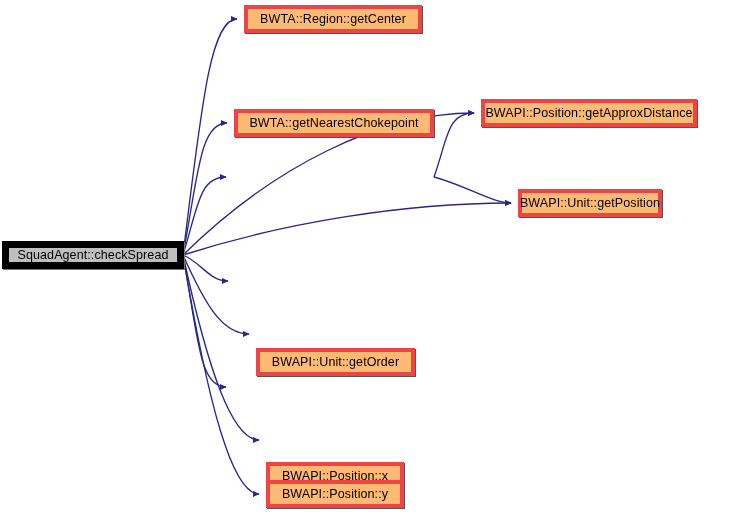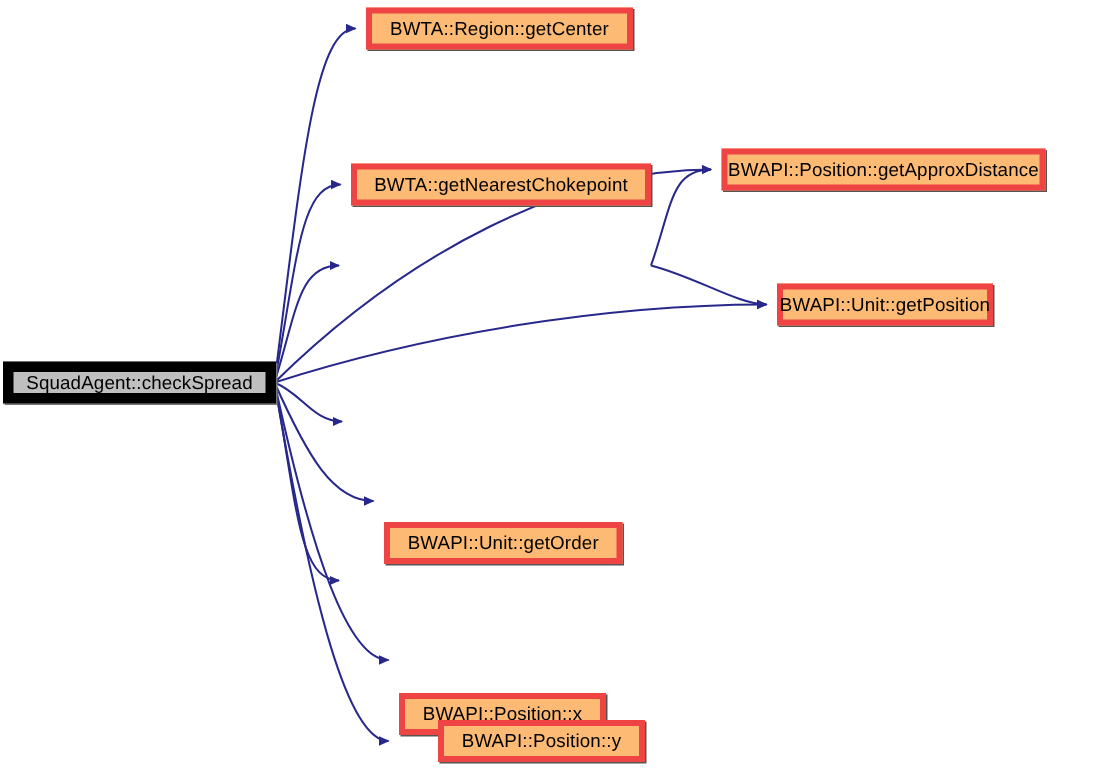--- a/index.html
+++ b/index.html
@@ -98,17 +98,17 @@
       </div>
       <div class="node" style="left: 518px; top: 189px; width: 144px; height: 28px;">
         <span class="node-label">BWAPI::Unit::getPosition</span>
       </div>
       <div class="node" style="left: 256px; top: 320px; width: 159px; height: 28px; margin-top: 28px;">
         <span class="node-label">BWAPI::Unit::getOrder</span>
       </div>
       <div class="node" style="left: 266px; top: 426px; width: 138px; height: 28px; margin-top: 36px;">
         <span class="node-label">BWAPI::Position::x</span>
       </div>
-      <div class="node" style="left: 266px; top: 480px; width: 138px; height: 28px; margin-left: 26px;">
+      <div class="node" style="left: 266px; top: 480px; width: 138px; height: 28px;">
         <span class="node-label">BWAPI::Position::y</span>
       </div>
     </div>
 </div>
 
 </body></html>

